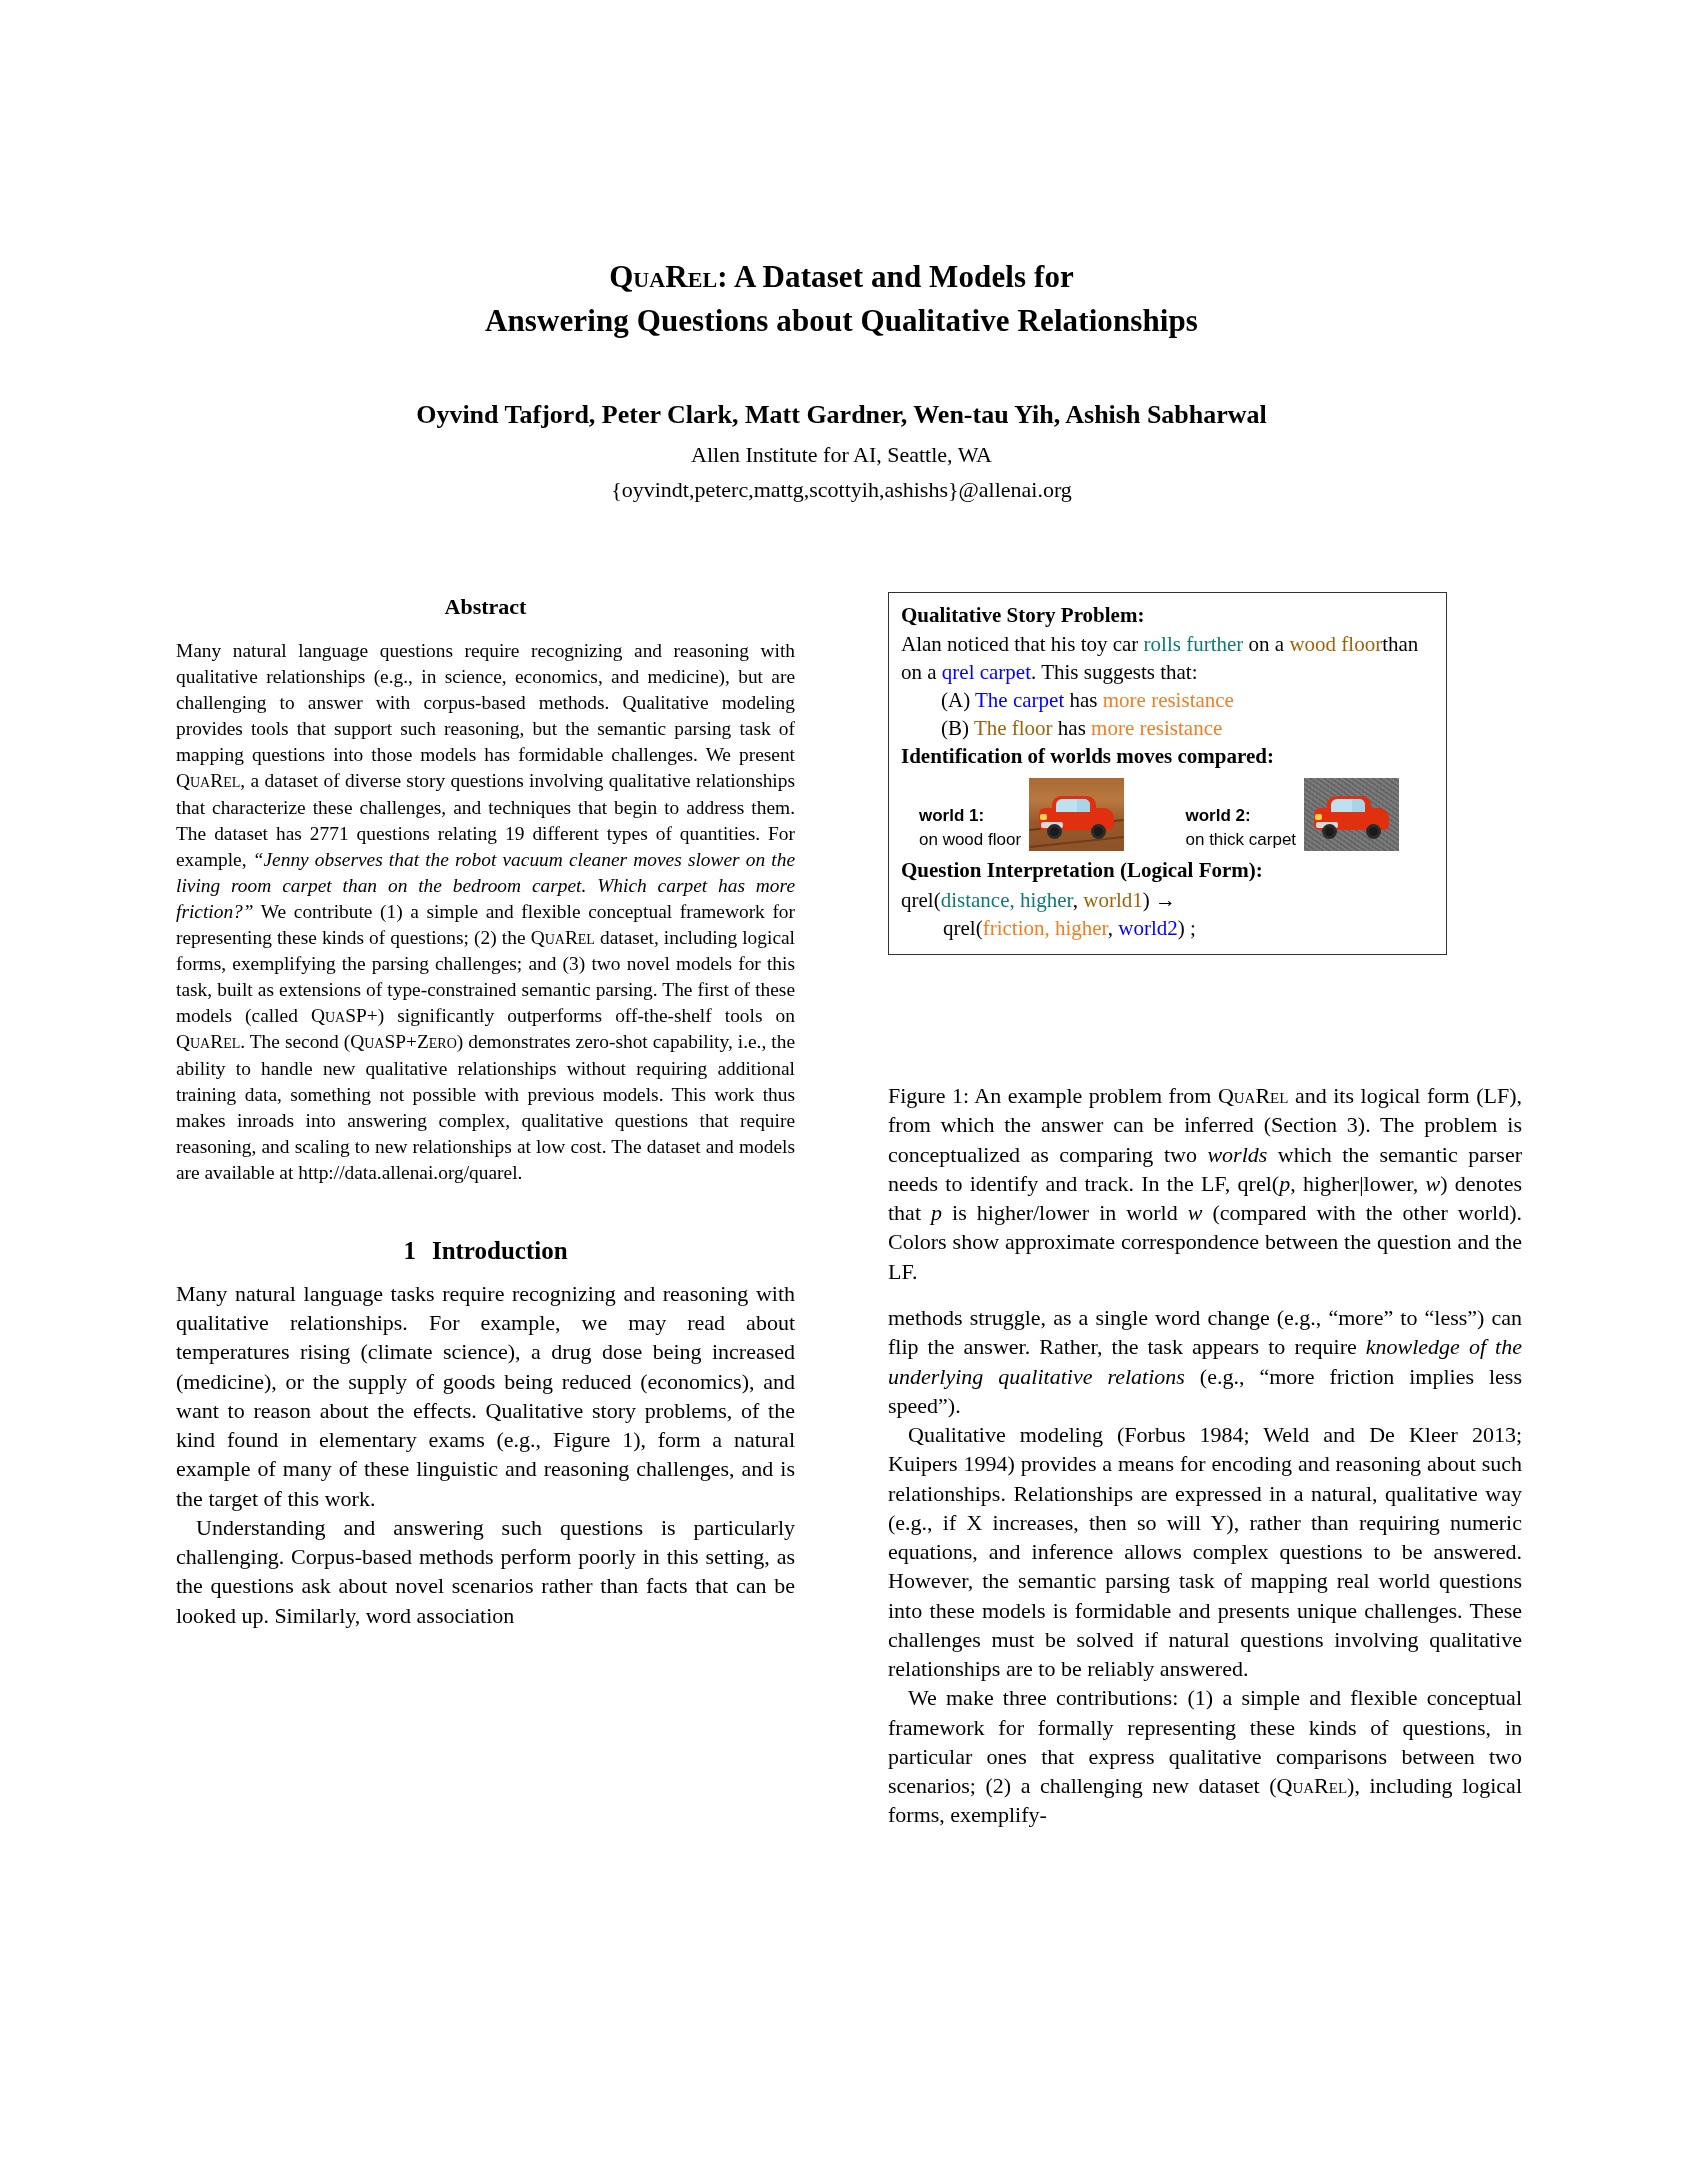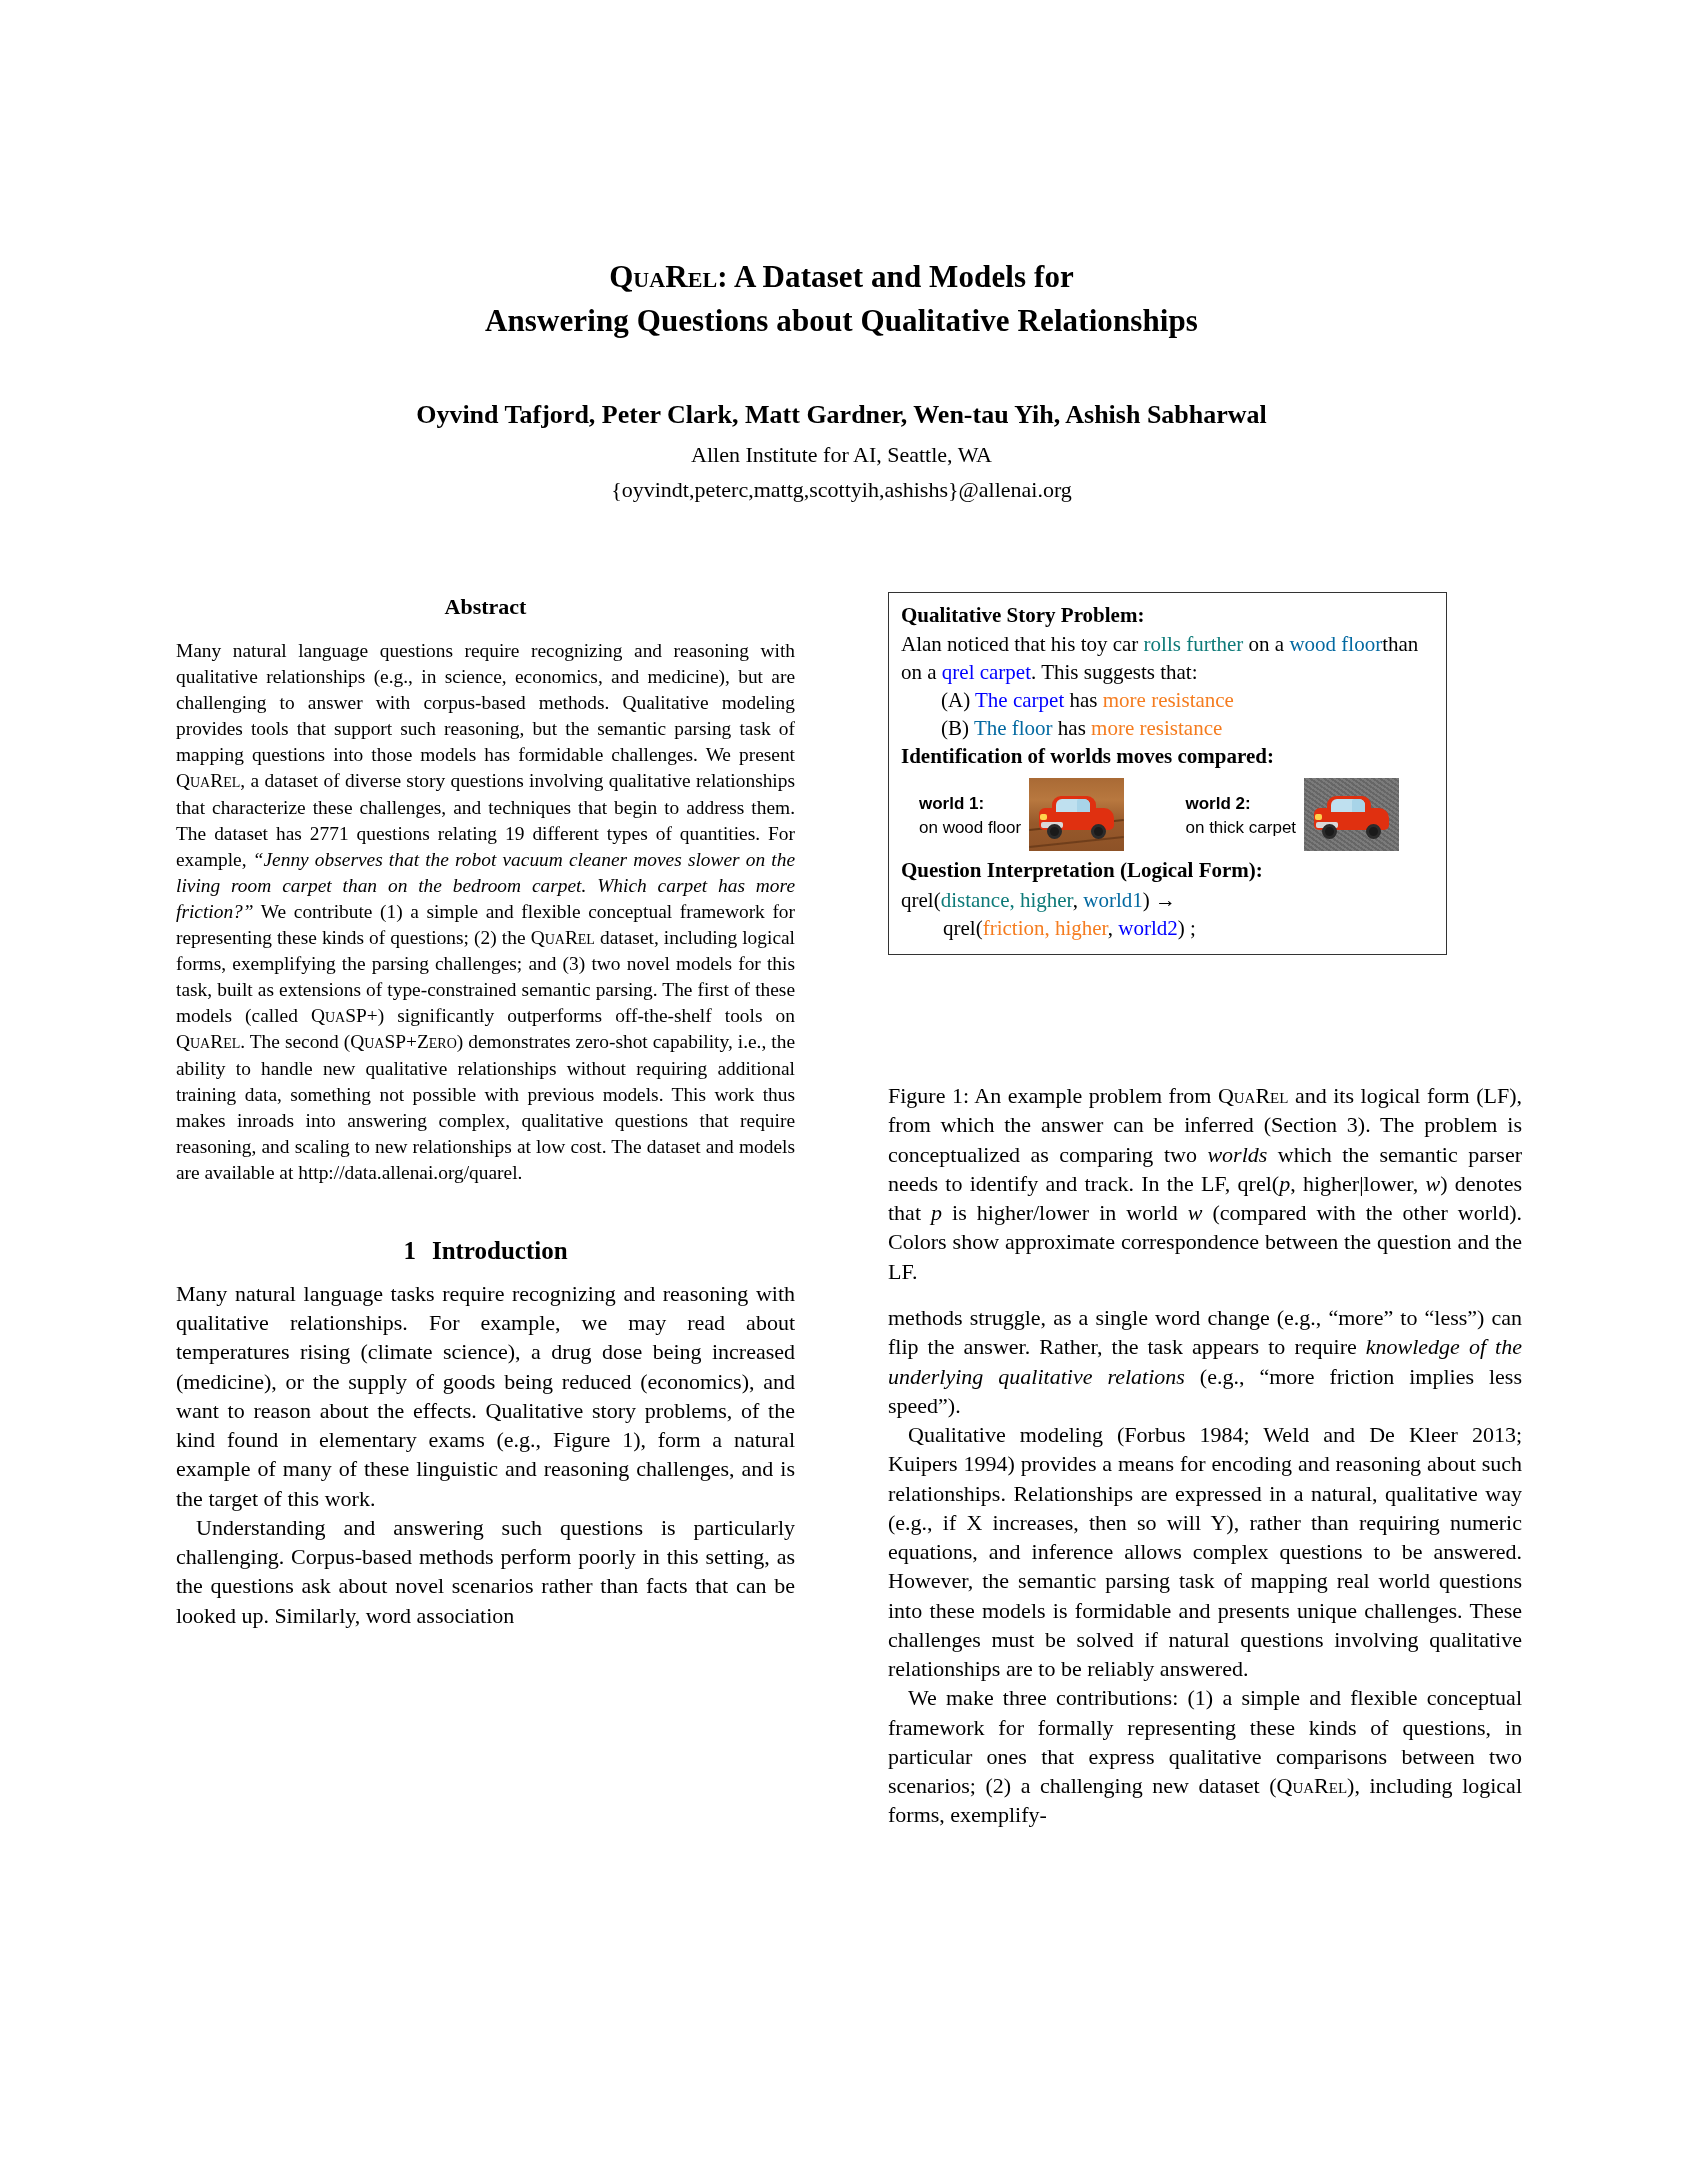--- a/index.html
+++ b/index.html
@@ -131,34 +131,34 @@
   }
   .fig-choice {
     font-size:21px;
     line-height:1.33;
     margin:0 0 0 40px;
   }
   .fig-sol { margin-top:2px; }
 
   
   .c-teal   { color:#0d7a78; }
-  .c-red    { color:#0369a1; }
+  .c-red    { color:#a16207; }
   .c-blue   { color:#0000ff; }
   .c-orange { color:#f57c1f; }
 
   
   .worlds {
     display:flex;
     margin:8px 0 6px 0;
     height:73px;
     align-items:flex-start;
   }
   .world {
     display:flex;
-    align-items:flex-start;
+    align-items:flex-end;
     width:50%;
   }
   .world-txt {
     font-family:"Liberation Sans", sans-serif;
     font-size:17px;
     line-height:1.38;
     padding:14px 8px 0 18px;
     white-space:nowrap;
   }
   .world-txt .wt-1 { font-weight:bold; display:block; }

